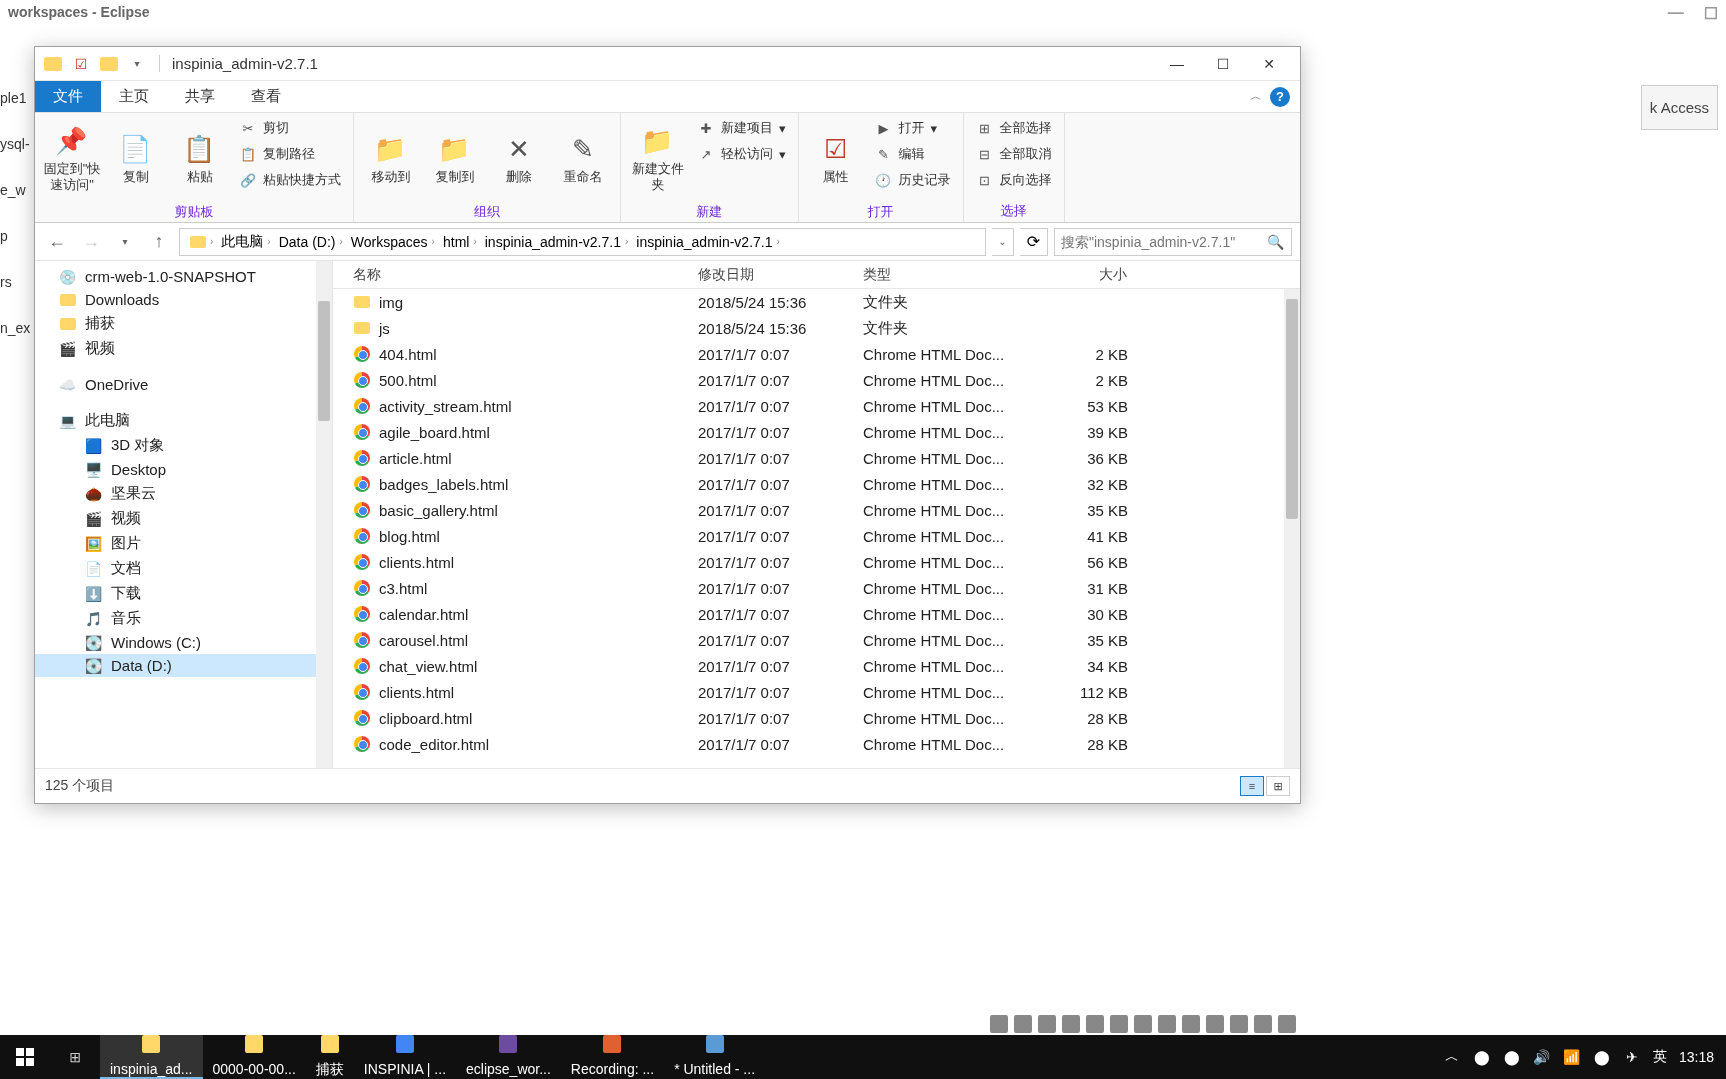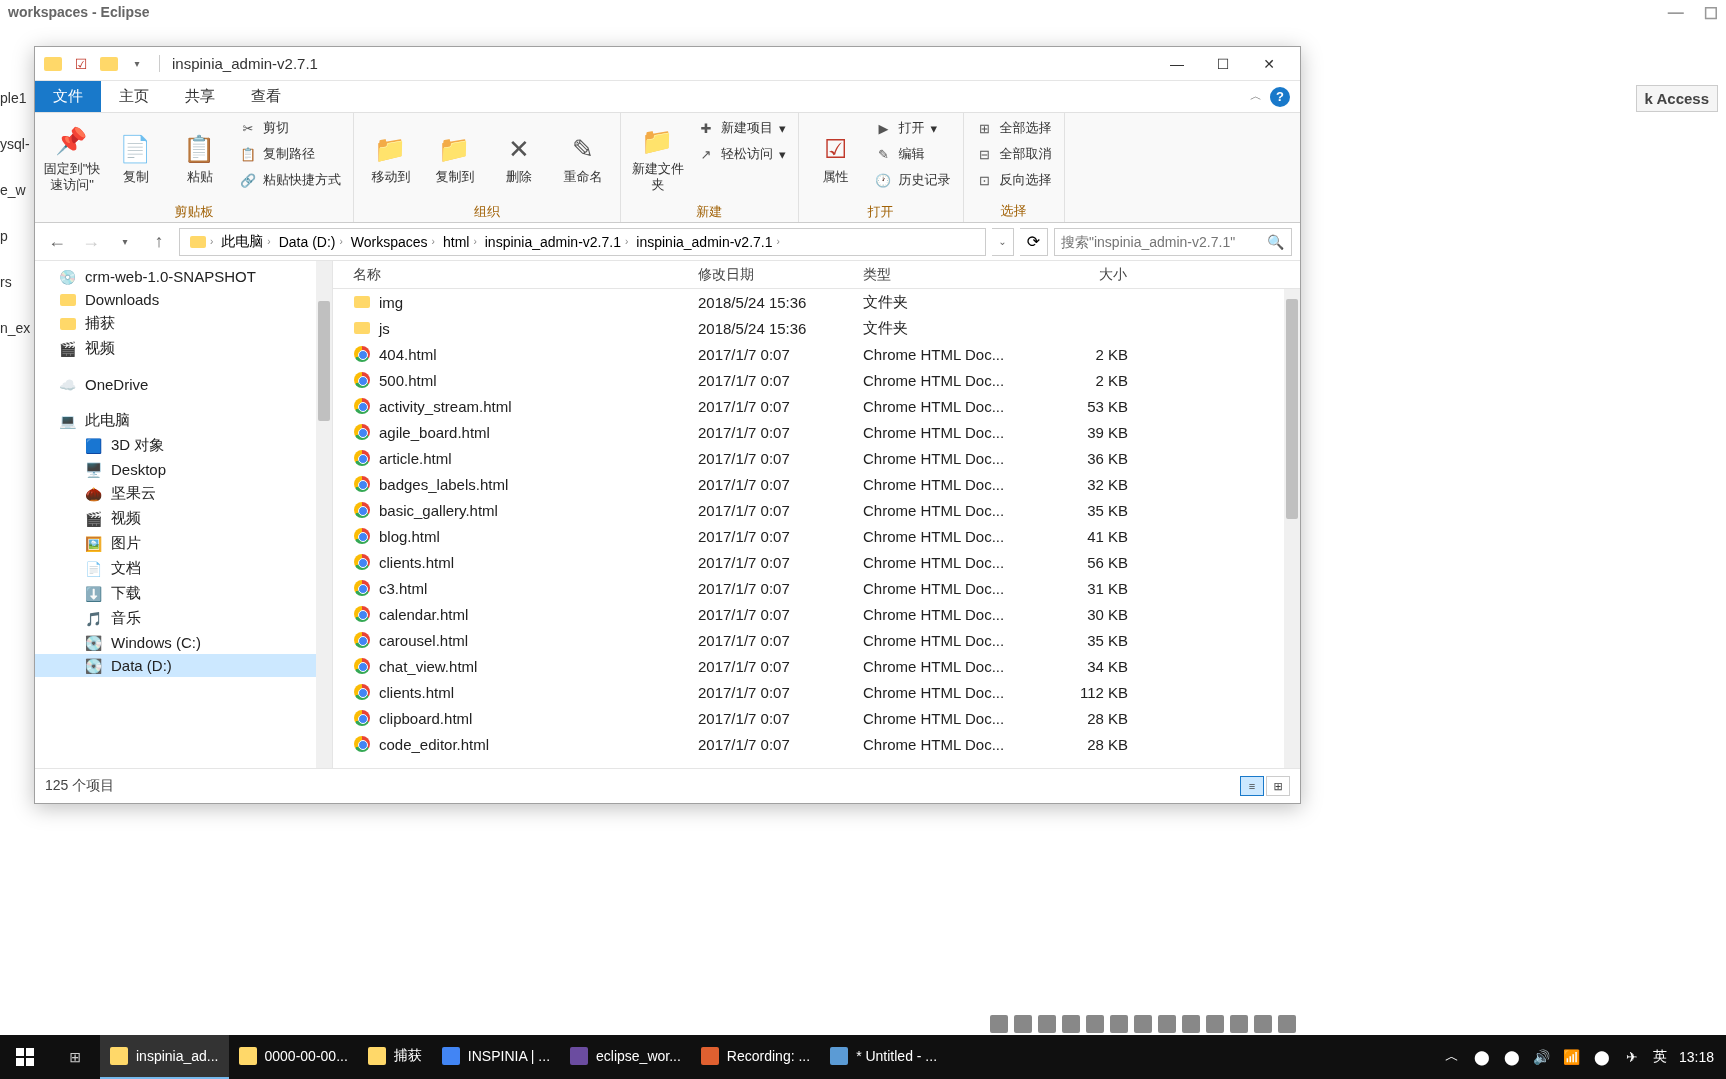--- a/index.html
+++ b/index.html
@@ -6,21 +6,21 @@
 body { background: #fff; width: 1726px; height: 1079px; overflow: hidden; position: relative; }
 
 
 .eclipse-bg { position: absolute; top: 0; left: 0; right: 0; height: 50px; background: #fff; font-weight: bold; }
 .eclipse-title { font-size: 14px; color: #666; padding: 4px 8px; }
 .eclipse-menu { display: flex; gap: 18px; padding: 4px 8px; font-size: 15px; color: #333; }
 .eclipse-menu span { cursor: default; }
 .eclipse-winbtns { position: absolute; top: 4px; right: 8px; display: flex; gap: 20px; font-size: 16px; color: #999; }
 .eclipse-sidebar-text { position: absolute; left: 0; top: 90px; font-size: 14px; color: #333; }
 .eclipse-sidebar-text div { margin-bottom: 30px; white-space: nowrap; }
-.quick-access { position: absolute; right: 8px; top: 85px; font-size: 15px; color: #444; border: 1px solid #ccc; padding: 4px 8px; background: #f5f5f5; font-weight: bold; }
+.quick-access { position: absolute; right: 8px; top: 85px; font-size: 15px; color: #444; border: 1px solid #ccc; padding: 13px 8px; background: #f5f5f5; }
 
 
 .explorer { position: absolute; top: 46px; left: 34px; width: 1267px; height: 758px; background: #fff; border: 1px solid #a0a0a0; box-shadow: 0 4px 20px rgba(0,0,0,0.25); display: flex; flex-direction: column; }
 
 
 .titlebar { height: 34px; display: flex; align-items: center; padding: 0 8px; border-bottom: 1px solid #e5e5e5; }
 .titlebar .qat { display: flex; gap: 8px; align-items: center; }
 .titlebar .qat-icon { width: 20px; height: 20px; display: flex; align-items: center; justify-content: center; font-size: 14px; }
 .titlebar .folder-ico { width: 18px; height: 14px; background: #ffd869; border-radius: 2px; }
 .titlebar .title-text { margin-left: 12px; font-size: 15px; color: #333; border-left: 1px solid #ccc; padding-left: 12px; }
@@ -32,21 +32,21 @@
 .ribbon-tab { padding: 0 18px; display: flex; align-items: center; font-size: 15px; color: #333; }
 .ribbon-tab.active { background: #1979ca; color: #fff; }
 .ribbon-collapse { margin-left: auto; display: flex; align-items: center; gap: 8px; padding: 0 10px; }
 .help-icon { width: 20px; height: 20px; border-radius: 50%; background: #1979ca; color: #fff; display: flex; align-items: center; justify-content: center; font-size: 13px; font-weight: bold; }
 .chevron-up { color: #666; font-size: 12px; }
 
 
 .ribbon { height: 110px; display: flex; border-bottom: 1px solid #ccc; background: #f9f9f9; }
 .ribbon-group { border-right: 1px solid #e1e1e1; padding: 4px 8px 2px; display: flex; flex-direction: column; }
 .ribbon-group-content { flex: 1; display: flex; align-items: flex-start; gap: 6px; }
-.ribbon-group-label { text-align: center; font-size: 13px; color: #a16207; padding-top: 2px; }
+.ribbon-group-label { text-align: center; font-size: 13px; color: #6d28d9; padding-top: 2px; }
 .ribbon-btn-lg { display: flex; flex-direction: column; align-items: center; justify-content: center; width: 58px; height: 84px; font-size: 13px; color: #333; text-align: center; line-height: 1.2; }
 .ribbon-btn-lg .ico { font-size: 26px; margin-bottom: 4px; color: #555; }
 .ribbon-btn-sm-col { display: flex; flex-direction: column; gap: 4px; }
 .ribbon-btn-sm { display: flex; align-items: center; gap: 6px; font-size: 13px; color: #333; padding: 2px 4px; white-space: nowrap; }
 .ribbon-btn-sm .ico { width: 18px; text-align: center; color: #555; }
 
 
 .addressbar { height: 38px; display: flex; align-items: center; padding: 4px 8px; gap: 6px; border-bottom: 1px solid #e5e5e5; }
 .nav-btn { width: 28px; height: 28px; display: flex; align-items: center; justify-content: center; color: #666; font-size: 18px; }
 .nav-btn.disabled { color: #ccc; }
@@ -98,21 +98,21 @@
 
 
 .eclipse-bottom { position: absolute; bottom: 46px; right: 430px; display: flex; gap: 6px; }
 .eclipse-bottom-ico { width: 18px; height: 18px; background: #888; border-radius: 2px; }
 
 
 .taskbar { position: absolute; bottom: 0; left: 0; right: 0; height: 44px; background: #101010; display: flex; align-items: center; color: #fff; font-size: 14px; }
 .taskbar .start { width: 50px; height: 100%; display: flex; align-items: center; justify-content: center; }
 .win-logo { width: 18px; height: 18px; display: grid; grid-template: 1fr 1fr / 1fr 1fr; gap: 2px; }
 .win-logo span { background: #fff; }
-.task-item { height: 100%; display: flex; align-items: center; gap: 8px; padding: 0 10px; border-bottom: 2px solid transparent; max-width: 170px; }
+.task-item { height: 100%; display: flex; align-items: center; gap: 8px; padding: 0 10px; border-bottom: 2px solid transparent; max-width: 170px; flex-direction: column; }
 .task-item.active { background: #333; border-bottom-color: #76b9ed; }
 .task-item .tico { width: 18px; height: 18px; flex-shrink: 0; }
 .task-item .tlabel { white-space: nowrap; overflow: hidden; text-overflow: ellipsis; }
 .systray { margin-left: auto; display: flex; align-items: center; gap: 12px; padding: 0 12px; font-size: 14px; }
 .systray .tray-ico { width: 18px; height: 18px; display: flex; align-items: center; justify-content: center; }
 </style>
 </head>
 <body>
 
 <div class="eclipse-bg">

